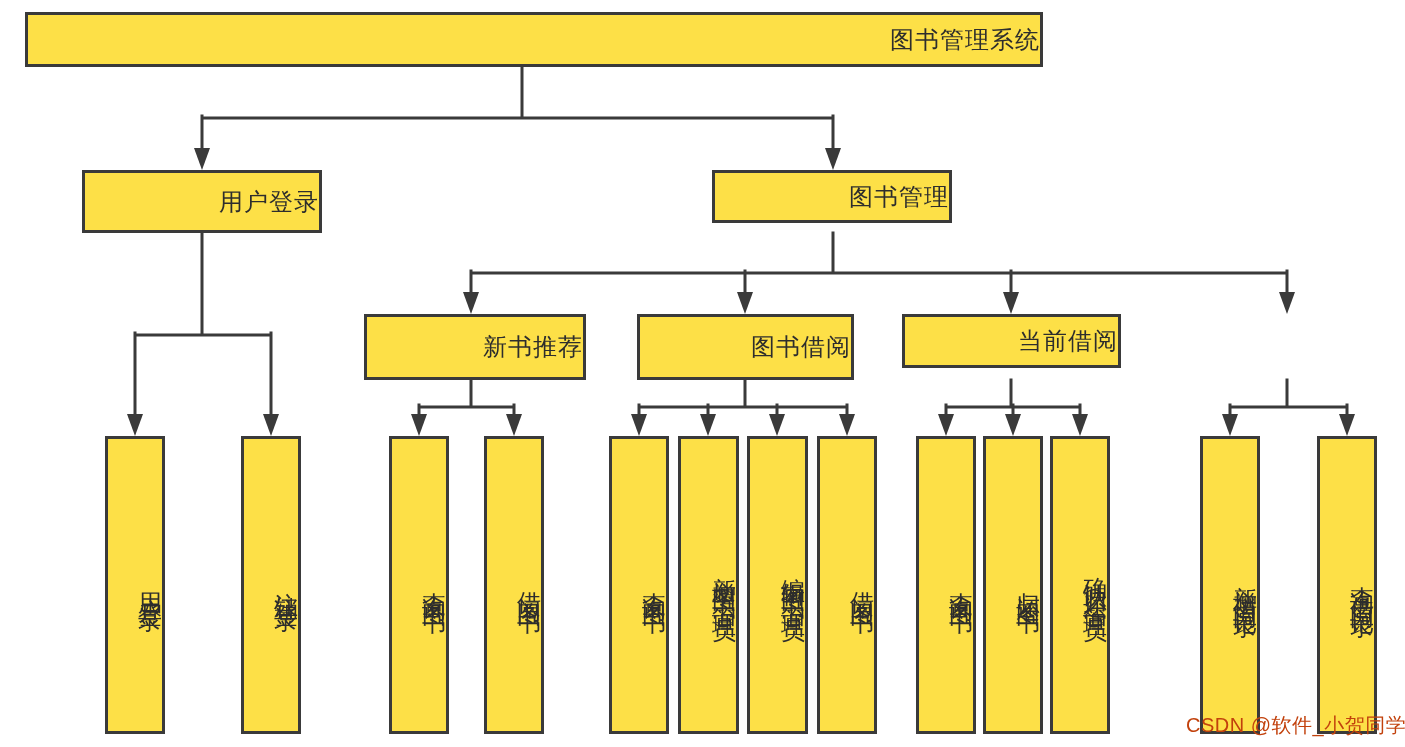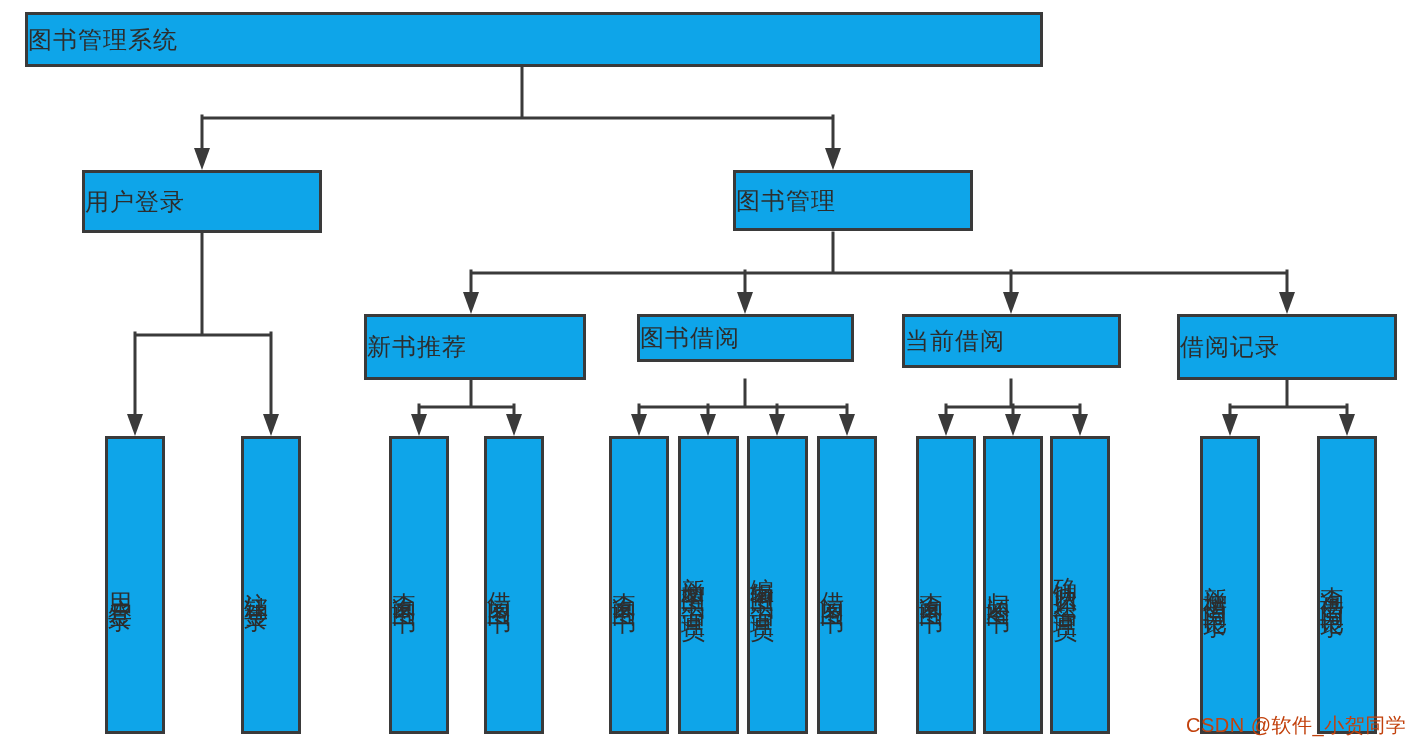--- a/index.html
+++ b/index.html
@@ -7,23 +7,23 @@
     position:relative;
     width:1405px;height:747px;
     background:#ffffff;
     font-family:"Liberation Sans","DejaVu Sans",sans-serif;
     overflow:hidden;
   }
   .wires{position:absolute;left:0;top:0;}
   .box{
     position:absolute;
     box-sizing:border-box;
-    background:#0ea5e9;
+    background:#fde047;
     border:3px solid #3a3a3a;
-    display:flex;align-items:center;justify-content:flex-start;
+    display:flex;align-items:center;justify-content:flex-end;
     color:#2d2d2d;
     font-size:24px;
   }
   .hlabel{letter-spacing:1px;white-space:nowrap;}
   .vlabel{
     writing-mode:vertical-rl;
     text-orientation:mixed;
     letter-spacing:6px;
     line-height:1;
     white-space:nowrap;
@@ -83,35 +83,32 @@
     </g>
   </svg>
 
   <div class="box" style="left:25px;top:12px;width:1018px;height:55px">
     <span class="hlabel">图书管理系统</span>
   </div>
 
   <div class="box" style="left:82px;top:170px;width:240px;height:63px">
     <span class="hlabel">用户登录</span>
   </div>
-  <div class="box" style="left:733px;top:170px;width:240px;height:61px">
+  <div class="box" style="left:712px;top:170px;width:240px;height:53px">
     <span class="hlabel">图书管理</span>
   </div>
 
   <div class="box" style="left:364px;top:314px;width:222px;height:66px">
     <span class="hlabel">新书推荐</span>
   </div>
-  <div class="box" style="left:637px;top:314px;width:217px;height:48px">
+  <div class="box" style="left:637px;top:314px;width:217px;height:66px">
     <span class="hlabel">图书借阅</span>
   </div>
   <div class="box" style="left:902px;top:314px;width:219px;height:54px">
     <span class="hlabel">当前借阅</span>
-  </div>
-  <div class="box" style="left:1177px;top:314px;width:220px;height:66px">
-    <span class="hlabel">借阅记录</span>
   </div>
 
   <div class="box" style="left:105px;top:436px;width:60px;height:298px">
     <span class="vlabel">用户登录</span>
   </div>
   <div class="box" style="left:241px;top:436px;width:60px;height:298px">
     <span class="vlabel">注销登录</span>
   </div>
 
   <div class="box" style="left:389px;top:436px;width:60px;height:298px">

